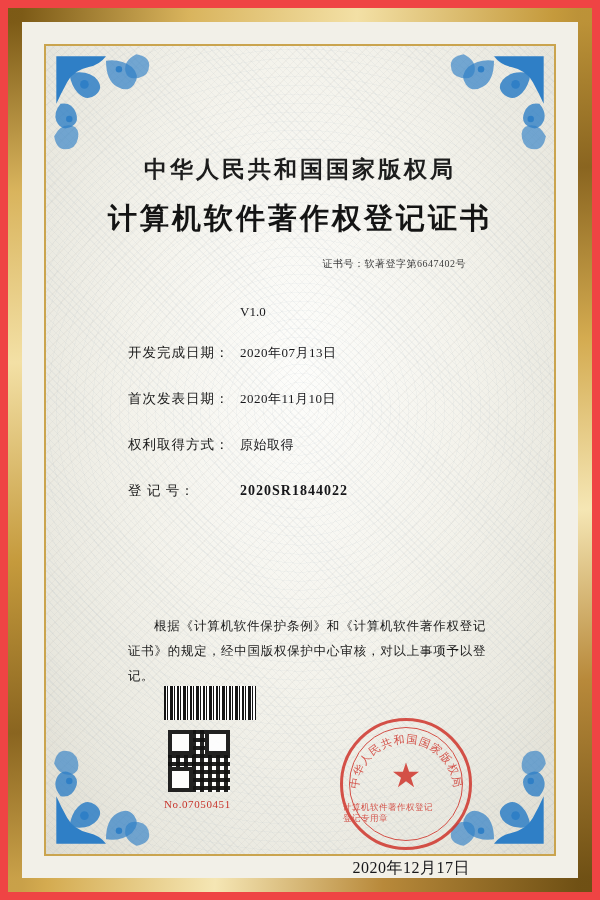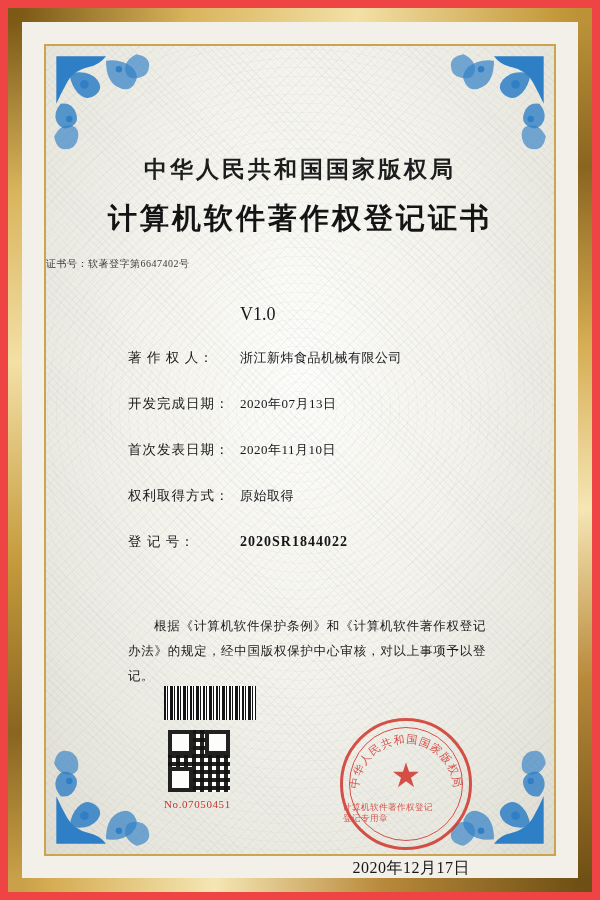--- a/index.html
+++ b/index.html
@@ -97,22 +97,22 @@
   .title-sub {
     margin-top: 14px;
     font-size: 29px;
     letter-spacing: 3px;
     color: #141414;
     font-weight: bold;
     font-family: "Liberation Serif", serif;
   }
   .cert-number {
     margin-top: 18px;
-    padding-right: 64px;
-    text-align: left;
+    padding-right: 88px;
+    text-align: right;
     font-size: 10px;
     color: #3b3b3b;
     letter-spacing: 0.5px;
   }
 
   
   .fields {
     position: absolute;
     top: 258px;
     left: 82px;
@@ -131,21 +131,21 @@
     letter-spacing: 1px;
   }
   .row .value {
     font-size: 13px;
     color: #17171a;
     letter-spacing: 0.5px;
   }
   .row.software { margin-bottom: 6px; }
   .version {
     margin: 0 0 24px 112px;
-    font-size: 18px;
+    font-size: 13px;
     color: #17171a;
     font-family: "Liberation Serif", serif;
   }
   .row.spaced { margin-bottom: 28px; }
   .row.reg .value {
     font-weight: bold;
     font-size: 14px;
     letter-spacing: 1px;
   }
 
@@ -351,24 +351,20 @@
         <div class="title-block">
           <div class="title-main">中华人民共和国国家版权局</div>
           <div class="title-sub">计算机软件著作权登记证书</div>
           <div class="cert-number">证书号：软著登字第6647402号</div>
         </div>
 
         <div class="fields">
 
           <div class="version">V1.0</div>
 
-          <div class="row spaced">
-            <div class="label">著 作 权 人：</div>
-            <div class="value">浙江新炜食品机械有限公司</div>
-          </div>
 
           <div class="row spaced">
             <div class="label">开发完成日期：</div>
             <div class="value">2020年07月13日</div>
           </div>
 
           <div class="row spaced">
             <div class="label">首次发表日期：</div>
             <div class="value">2020年11月10日</div>
           </div>
@@ -377,21 +373,21 @@
             <div class="label">权利取得方式：</div>
             <div class="value">原始取得</div>
           </div>
 
           <div class="row reg">
             <div class="label">登 记 号：</div>
             <div class="value">2020SR1844022</div>
           </div>
         </div>
 
-        <div class="statement">根据《计算机软件保护条例》和《计算机软件著作权登记办法》的规定，经中国版权保护中心审核，对以上事项予以登记。</div>
+        <div class="statement">根据《计算机软件保护条例》和《计算机软件著作权登记证书》的规定，经中国版权保护中心审核，对以上事项予以登记。</div>
 
         <div class="barcode"></div>
         <div class="qr">
           <div class="qr-eye-tr"></div>
         </div>
         <div class="no-text">No.07050451</div>
 
         <div class="seal">
           <div class="ring"></div>
           <div class="arc-text">

